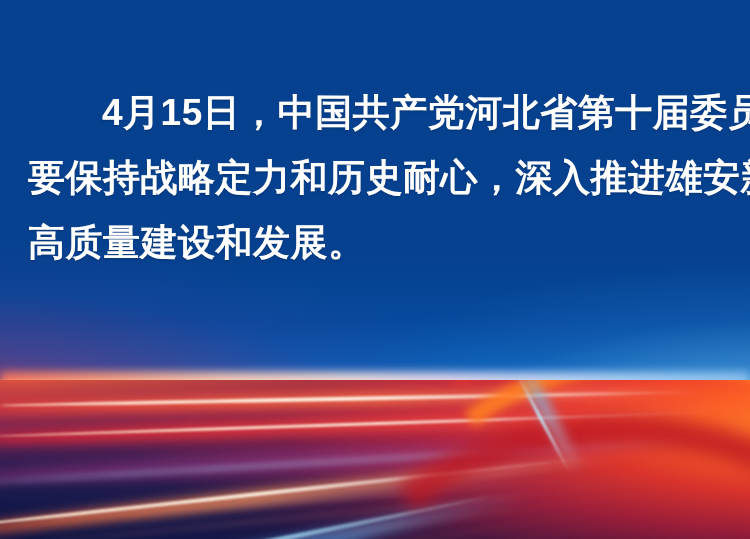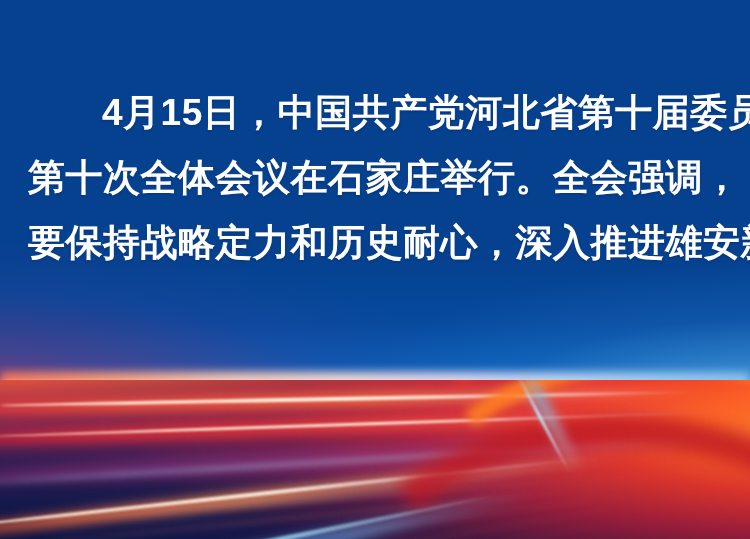--- a/index.html
+++ b/index.html
@@ -289,17 +289,17 @@
     <div class="streak glow" style="left:440px; top:90px; width:140px; height:10px;
                 background:linear-gradient(to right, rgba(120,205,255,0) 0%, rgba(110,200,255,0.85) 40%, rgba(180,230,255,0.55) 70%, rgba(200,240,255,0) 100%);
                 transform:rotate(62deg);"></div>
     <div class="streak" style="left:452px; top:92px; width:118px; height:3px;
                 background:linear-gradient(to right, rgba(170,225,255,0) 0%, rgba(190,235,255,0.95) 45%, rgba(220,245,255,0.40) 80%, rgba(255,255,255,0) 100%);
                 transform:rotate(62deg);"></div>
   </div>
 
   <div class="text-block">
     <div class="tline indent">4月15日，中国共产党河北省第十届委员会</div>
-    <div class="tline">第十次全体会议在石家庄举行。全会强调，</div>
     <div class="tline">要保持战略定力和历史耐心，深入推进雄安新区</div>
+    <div class="tline">高质量建设和发展。</div>
   </div>
 
 </div>
 
 </body></html>

